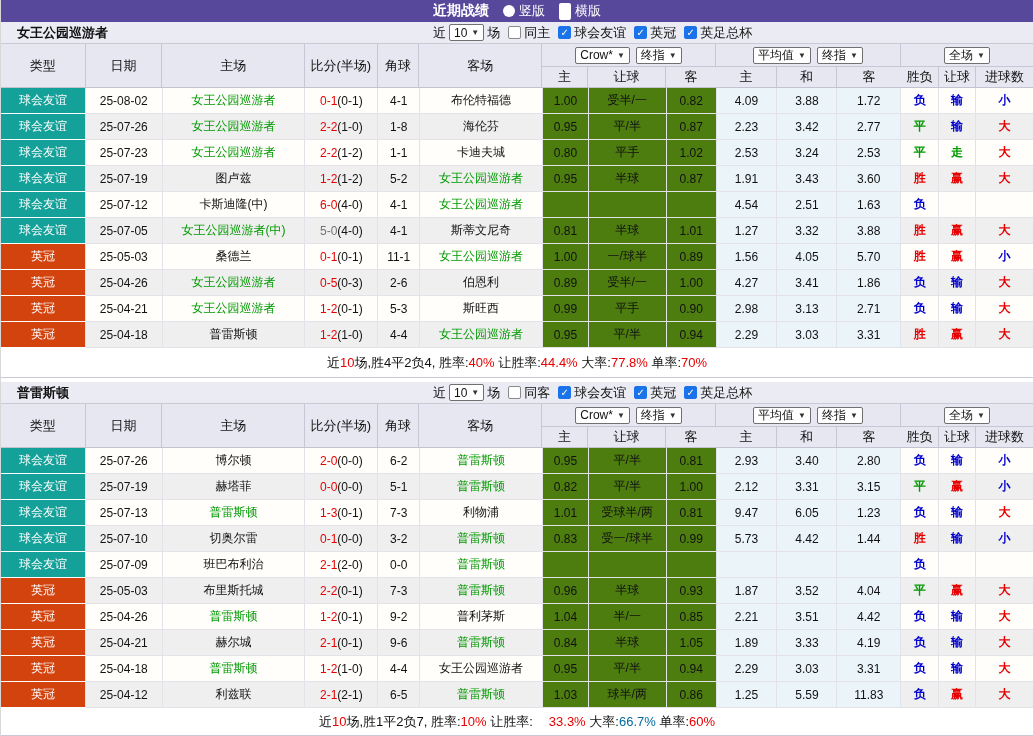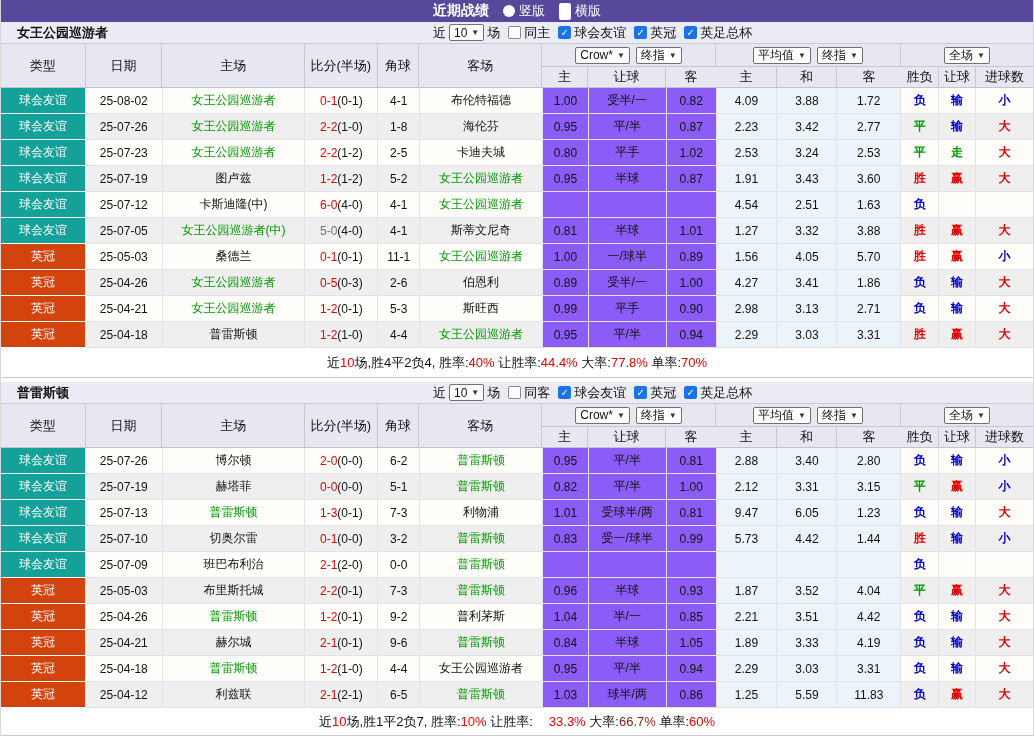--- a/index.html
+++ b/index.html
@@ -38,21 +38,21 @@
   .c0{width:85px}.c1{width:77px}.c2{width:143px}.c3{width:73px}.c4{width:42px}.c5{width:123px}
   .c6{width:46px}.c7{width:78px}.c8{width:50px}.c9{width:61px}.c10{width:60px}.c11{width:64px}
   .c12{width:38px}.c13{width:37px}.c14{width:57px}
   .g1{width:174px}.g2{width:185px}.g3{width:132px}
 
   
   .tr { display: flex; height: 26px; font-size: 12px; color: #111; background: #fffefb; }
   .tr.alt { background: #efefef; }
   .td { display: flex; align-items: center; justify-content: center; border-right: 1px solid #e2e2e8; border-bottom: 1px solid #e2e2e8; height: 100%; }
   .td:last-child { border-right: none; }
-  .td.cream { background: #8b5cf6; }
+  .td.cream { background: #4d7c0f; }
   .td.blue { background: #eaf4f9; }
   .td.badge { color: #fff; border-bottom: 1px solid #fff; }
   .td.res { font-weight: bold; }
 
   
   .summary { height: 30px; display: flex; align-items: center; justify-content: center; font-size: 13px; color: #111; background: #fff; border-bottom: 1px solid #c9c9d6; }
   .summary.s2 { height: 28px; }
   .spacer { height: 4px; background: #fff; }
 </style>
 </head>
@@ -198,21 +198,21 @@
     <div class="td c14 res" style="color: rgb(232, 0, 0);">大</div>
   </div>
       <div class="tr">
     <div class="td c0 badge" style="background: rgb(20, 161, 153);">球会友谊</div>
     <div class="td c1">25-07-23</div>
     <div class="td c2" style="color: rgb(0, 153, 0);">女王公园巡游者</div>
     <div class="td c3">
           <span style="color: rgb(232, 0, 0);">2-2</span>
           <span>(1-2)</span>
         </div>
-    <div class="td c4">2-5</div>
+    <div class="td c4">1-1</div>
     <div class="td c5">卡迪夫城</div>
     <div class="td c6 cream">0.80</div>
     <div class="td c7 cream">平手</div>
     <div class="td c8 cream">1.02</div>
     <div class="td c9 blue">2.53</div>
     <div class="td c10 blue">3.24</div>
     <div class="td c11 blue">2.53</div>
     <div class="td c12 res" style="color: rgb(0, 153, 0);">平</div>
     <div class="td c13 res" style="color: rgb(0, 153, 0);">走</div>
     <div class="td c14 res" style="color: rgb(232, 0, 0);">大</div>
@@ -458,21 +458,21 @@
     <div class="td c2">博尔顿</div>
     <div class="td c3">
           <span style="color: rgb(232, 0, 0);">2-0</span>
           <span>(0-0)</span>
         </div>
     <div class="td c4">6-2</div>
     <div class="td c5" style="color: rgb(0, 153, 0);">普雷斯顿</div>
     <div class="td c6 cream">0.95</div>
     <div class="td c7 cream">平/半</div>
     <div class="td c8 cream">0.81</div>
-    <div class="td c9 blue">2.88</div>
+    <div class="td c9 blue">2.93</div>
     <div class="td c10 blue">3.40</div>
     <div class="td c11 blue">2.80</div>
     <div class="td c12 res" style="color: rgb(0, 0, 204);">负</div>
     <div class="td c13 res" style="color: rgb(0, 0, 204);">输</div>
     <div class="td c14 res" style="color: rgb(0, 0, 204);">小</div>
   </div>
       <div class="tr alt">
     <div class="td c0 badge" style="background: rgb(20, 161, 153);">球会友谊</div>
     <div class="td c1">25-07-19</div>
     <div class="td c2">赫塔菲</div>
@@ -654,18 +654,18 @@
   </div>
     </div>
   <div class="summary s2">
       <span style="white-space: pre;">近</span>
       <span style="color: rgb(232, 0, 0); white-space: pre;">10</span>
       <span style="white-space: pre;">场,胜1平2负7, 胜率:</span>
       <span style="color: rgb(232, 0, 0); white-space: pre;">10%</span>
       <span style="white-space: pre;"> 让胜率:</span>
       <span style="color: rgb(232, 0, 0); white-space: pre; margin-left: 16px;">33.3%</span>
       <span style="white-space: pre;"> 大率:</span>
-      <span style="color: #7f1d1d; white-space: pre;">66.7%</span>
+      <span style="color: #0369a1; white-space: pre;">66.7%</span>
       <span style="white-space: pre;"> 单率:</span>
       <span style="color: rgb(232, 0, 0); white-space: pre;">60%</span>
     </div>
 
 </div>
 
 </body></html>

